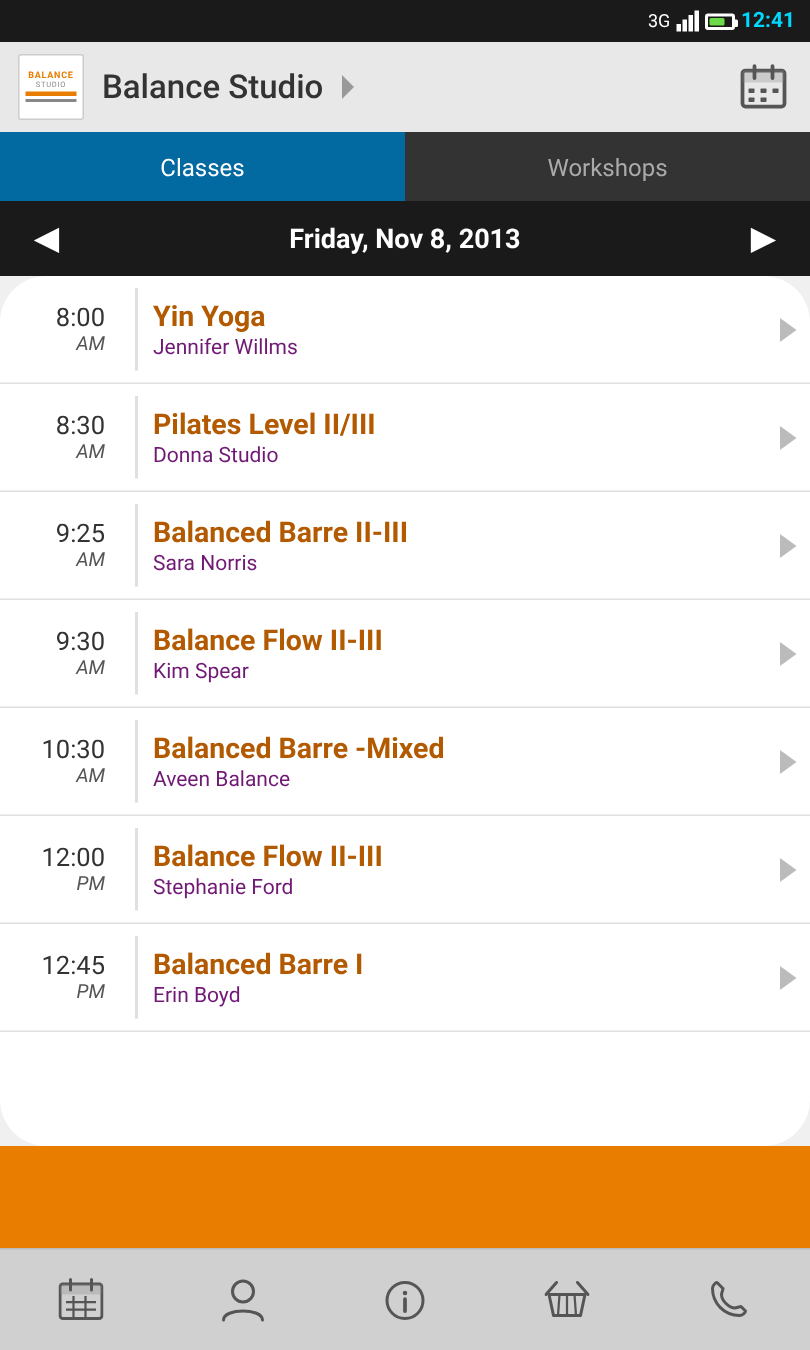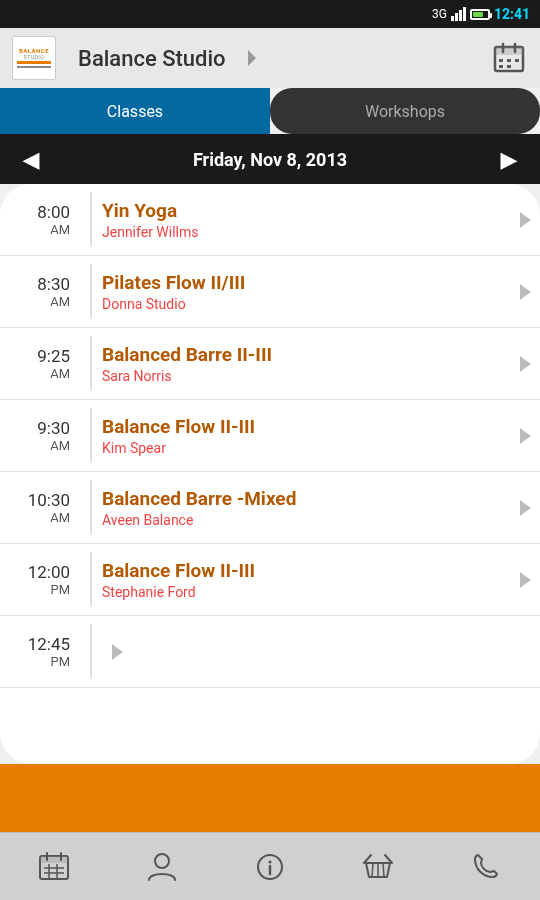--- a/index.html
+++ b/index.html
@@ -36,21 +36,21 @@
       background: #e8e8e8;
       height: 60px;
       display: flex;
       align-items: center;
       padding: 0 12px;
       justify-content: space-between;
     }
     #header-left {
       display: flex;
       align-items: center;
-      gap: 22px;
+      gap: 12px;
     }
     #logo-box {
       width: 44px;
       height: 44px;
       background: #fff;
       border: 1px solid #ccc;
       display: flex;
       flex-direction: column;
       align-items: center;
       justify-content: center;
@@ -109,21 +109,20 @@
       font-size: 16px;
       cursor: pointer;
     }
     .tab-active {
       background: #0369a1;
       color: #fff;
     }
     .tab-inactive {
       background: #333;
       color: #aaa;
-      border-radius: 22px;
     }
 
     
     #date-nav {
       background: #1a1a1a;
       height: 50px;
       display: flex;
       align-items: center;
       justify-content: space-between;
       padding: 0 16px;
@@ -162,20 +161,21 @@
       flex-shrink: 0;
     }
     .class-time-hour {
       font-size: 17px;
       color: #333;
       font-weight: 400;
     }
     .class-time-ampm {
       font-size: 13px;
       color: #555;
+      font-style: italic;
     }
     .class-divider {
       width: 2px;
       align-self: stretch;
       background: #e0e0e0;
       margin: 0 10px;
       flex-shrink: 0;
     }
     .class-info {
       flex: 1;
@@ -183,21 +183,21 @@
       flex-direction: column;
       justify-content: center;
     }
     .class-name {
       font-size: 19px;
       font-weight: bold;
       color: #b35900;
     }
     .class-instructor {
       font-size: 14px;
-      color: #ef4444;
+      color: #701a75;
       margin-top: 2px;
     }
     .class-chevron {
       width: 30px;
       display: flex;
       align-items: center;
       justify-content: center;
       flex-shrink: 0;
     }
     .chevron-right {
@@ -320,21 +320,21 @@
         <div class="chevron-right"></div>
       </div>
     </div>
       <div class="class-item">
       <div class="class-time">
         <div class="class-time-hour">8:30</div>
         <div class="class-time-ampm">AM</div>
       </div>
       <div class="class-divider"></div>
       <div class="class-info">
-        <div class="class-name">Pilates Flow II/III</div>
+        <div class="class-name">Pilates Level II/III</div>
         <div class="class-instructor">Donna Studio</div>
       </div>
       <div class="class-chevron">
         <div class="chevron-right"></div>
       </div>
     </div>
       <div class="class-item">
       <div class="class-time">
         <div class="class-time-hour">9:25</div>
         <div class="class-time-ampm">AM</div>
@@ -389,20 +389,24 @@
       <div class="class-chevron">
         <div class="chevron-right"></div>
       </div>
     </div>
       <div class="class-item">
       <div class="class-time">
         <div class="class-time-hour">12:45</div>
         <div class="class-time-ampm">PM</div>
       </div>
       <div class="class-divider"></div>
+      <div class="class-info">
+        <div class="class-name">Balanced Barre I</div>
+        <div class="class-instructor">Erin Boyd</div>
+      </div>
       <div class="class-chevron">
         <div class="chevron-right"></div>
       </div>
     </div>
     </div>
 
   <div id="orange-spacer"></div>
 
   <div id="bottom-nav">
     <div class="bottom-nav-item">

